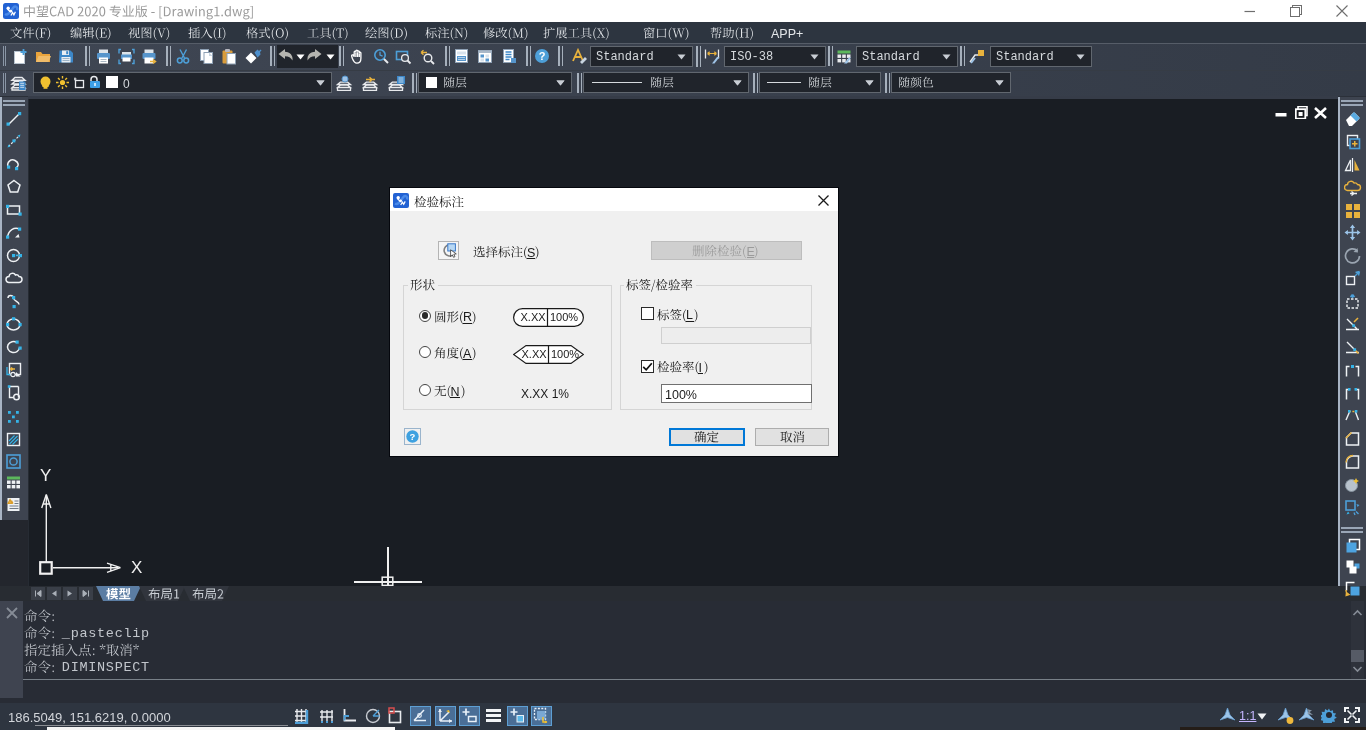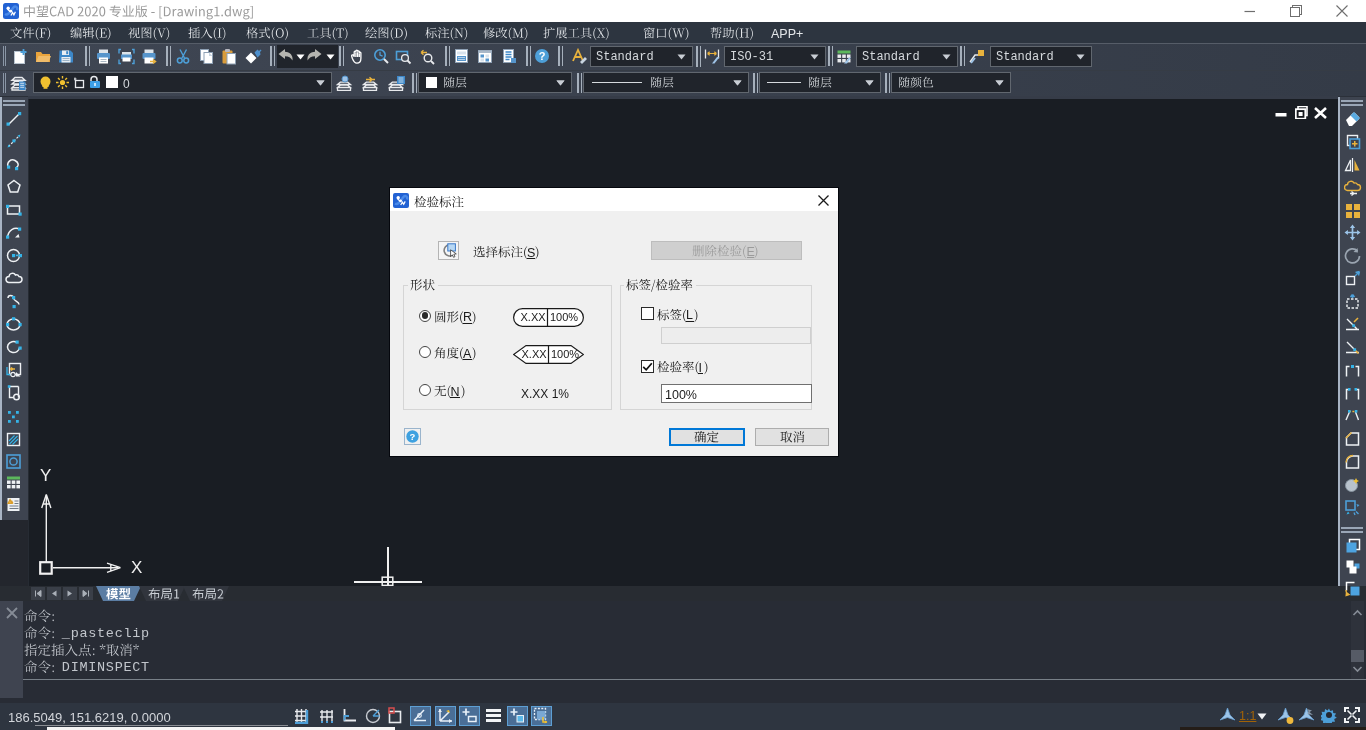--- a/index.html
+++ b/index.html
@@ -200,21 +200,21 @@
 <div style="position:absolute;left:596px;top:50px;font:12px 'Liberation Mono',monospace;color:#d6dade;white-space:pre;">Standard</div>
 <svg style="position:absolute;left:677px;top:54px;" width="9" height="6" viewBox="0 0 9 6">
     <path d="M0.5 0.5 h8 l-4 5 z" fill="#c8cdd4"></path>
   </svg>
 <svg style="position:absolute;left:704px;top:48px;" width="17" height="17" viewBox="0 0 17 17">
     <path d="M1.5 1.5 v9 M14.5 1.5 v9" stroke="#e8eaed" stroke-width="1.3"></path>
     <path d="M3.5 5.5 h9 M3.5 5.5 l2.2 -1.8 M3.5 5.5 l2.2 1.8 M12.5 5.5 l-2.2 -1.8 M12.5 5.5 l-2.2 1.8" stroke="#e8b23d" stroke-width="1.2" fill="none"></path>
     <path d="M8 15.5 L13 9 h2.5 L10.5 15.5 z" fill="#9fc4e8"></path>
   </svg>
 <div style="position:absolute;left:724px;top:46px;width:102px;height:21px;background:#20242b;border:1px solid #61676f;box-sizing:border-box"></div>
-<div style="position:absolute;left:730px;top:50px;font:12px 'Liberation Mono',monospace;color:#d6dade;white-space:pre;">ISO-31</div>
+<div style="position:absolute;left:730px;top:50px;font:12px 'Liberation Mono',monospace;color:#d6dade;white-space:pre;">ISO-38</div>
 <svg style="position:absolute;left:810px;top:54px;" width="9" height="6" viewBox="0 0 9 6">
     <path d="M0.5 0.5 h8 l-4 5 z" fill="#c8cdd4"></path>
   </svg>
 <svg style="position:absolute;left:836px;top:48px;" width="17" height="17" viewBox="0 0 17 17">
     <rect x="1.5" y="2.5" width="13" height="3" fill="#5cb85c"></rect>
     <g fill="#e8eaed">
       <rect x="1.5" y="6.5" width="3.6" height="3.4"></rect>
       <rect x="6.2" y="6.5" width="3.6" height="3.4"></rect>
       <rect x="10.9" y="6.5" width="3.6" height="3.4"></rect>
       <rect x="1.5" y="11" width="3.6" height="3.4"></rect>
@@ -503,21 +503,21 @@
 <div style="position:absolute;left:531px;top:706px;width:21px;height:20px;background:#4a6e96;border:1.5px solid #5d9fd4;box-sizing:border-box;"></div>
 <svg style="position:absolute;left:533px;top:707px;" width="17" height="17" viewBox="0 0 17 17">
     <rect x="1.5" y="1.5" width="11" height="11" fill="none" stroke="#e8f0f8" stroke-width="1.3" stroke-dasharray="2 1.4"></rect>
     <rect x="4" y="4" width="8.5" height="8.5" fill="#7aa8d4"></rect>
     <path d="M10 10 v5 h4" stroke="#f0c030" stroke-width="1.5" fill="none"></path>
     <path d="M14.5 15 l-2.8 -1.6 v3.2 z" fill="#f0c030"></path>
   </svg>
 <svg style="position:absolute;left:1219px;top:707px;" width="17" height="17" viewBox="0 0 17 17">
     <path d="M8.5 1 L11 8 L16 13 L8.5 10.5 L1 13 L6 8 z" fill="#9cc4e8" stroke="#6aa0d0" stroke-width="0.8"></path>
   </svg>
-<div style="position:absolute;left:1239px;top:709px;font:400 12.5px 'Liberation Sans',sans-serif;color:#a16207;white-space:pre;text-decoration:underline;">1:1</div>
+<div style="position:absolute;left:1239px;top:709px;font:400 12.5px 'Liberation Sans',sans-serif;color:#c4b5fd;white-space:pre;text-decoration:underline;">1:1</div>
 <svg style="position:absolute;left:1257px;top:713px;" width="10" height="7" viewBox="0 0 10 7">
     <path d="M0.5 0.5 h9 l-4.5 6 z" fill="#f0f2f4"></path>
   </svg>
 <svg style="position:absolute;left:1277px;top:707px;" width="17" height="17" viewBox="0 0 17 17">
     <path d="M8.5 1 L11 8 L16 13 L8.5 10.5 L1 13 L6 8 z" fill="#9cc4e8" stroke="#6aa0d0" stroke-width="0.8"></path>
     <circle cx="13" cy="13.5" r="3.4" fill="#f0b93d"></circle>
   </svg>
 <svg style="position:absolute;left:1298px;top:707px;" width="17" height="17" viewBox="0 0 17 17">
     <path d="M8.5 1 L11 8 L16 13 L8.5 10.5 L1 13 L6 8 z" fill="#9cc4e8" stroke="#6aa0d0" stroke-width="0.8"></path>
     <path d="M9 2 l5 1.5 -2.5 1.5 3.5 3 -5.5 -1 1 -3 z" fill="#8898a8"></path>

